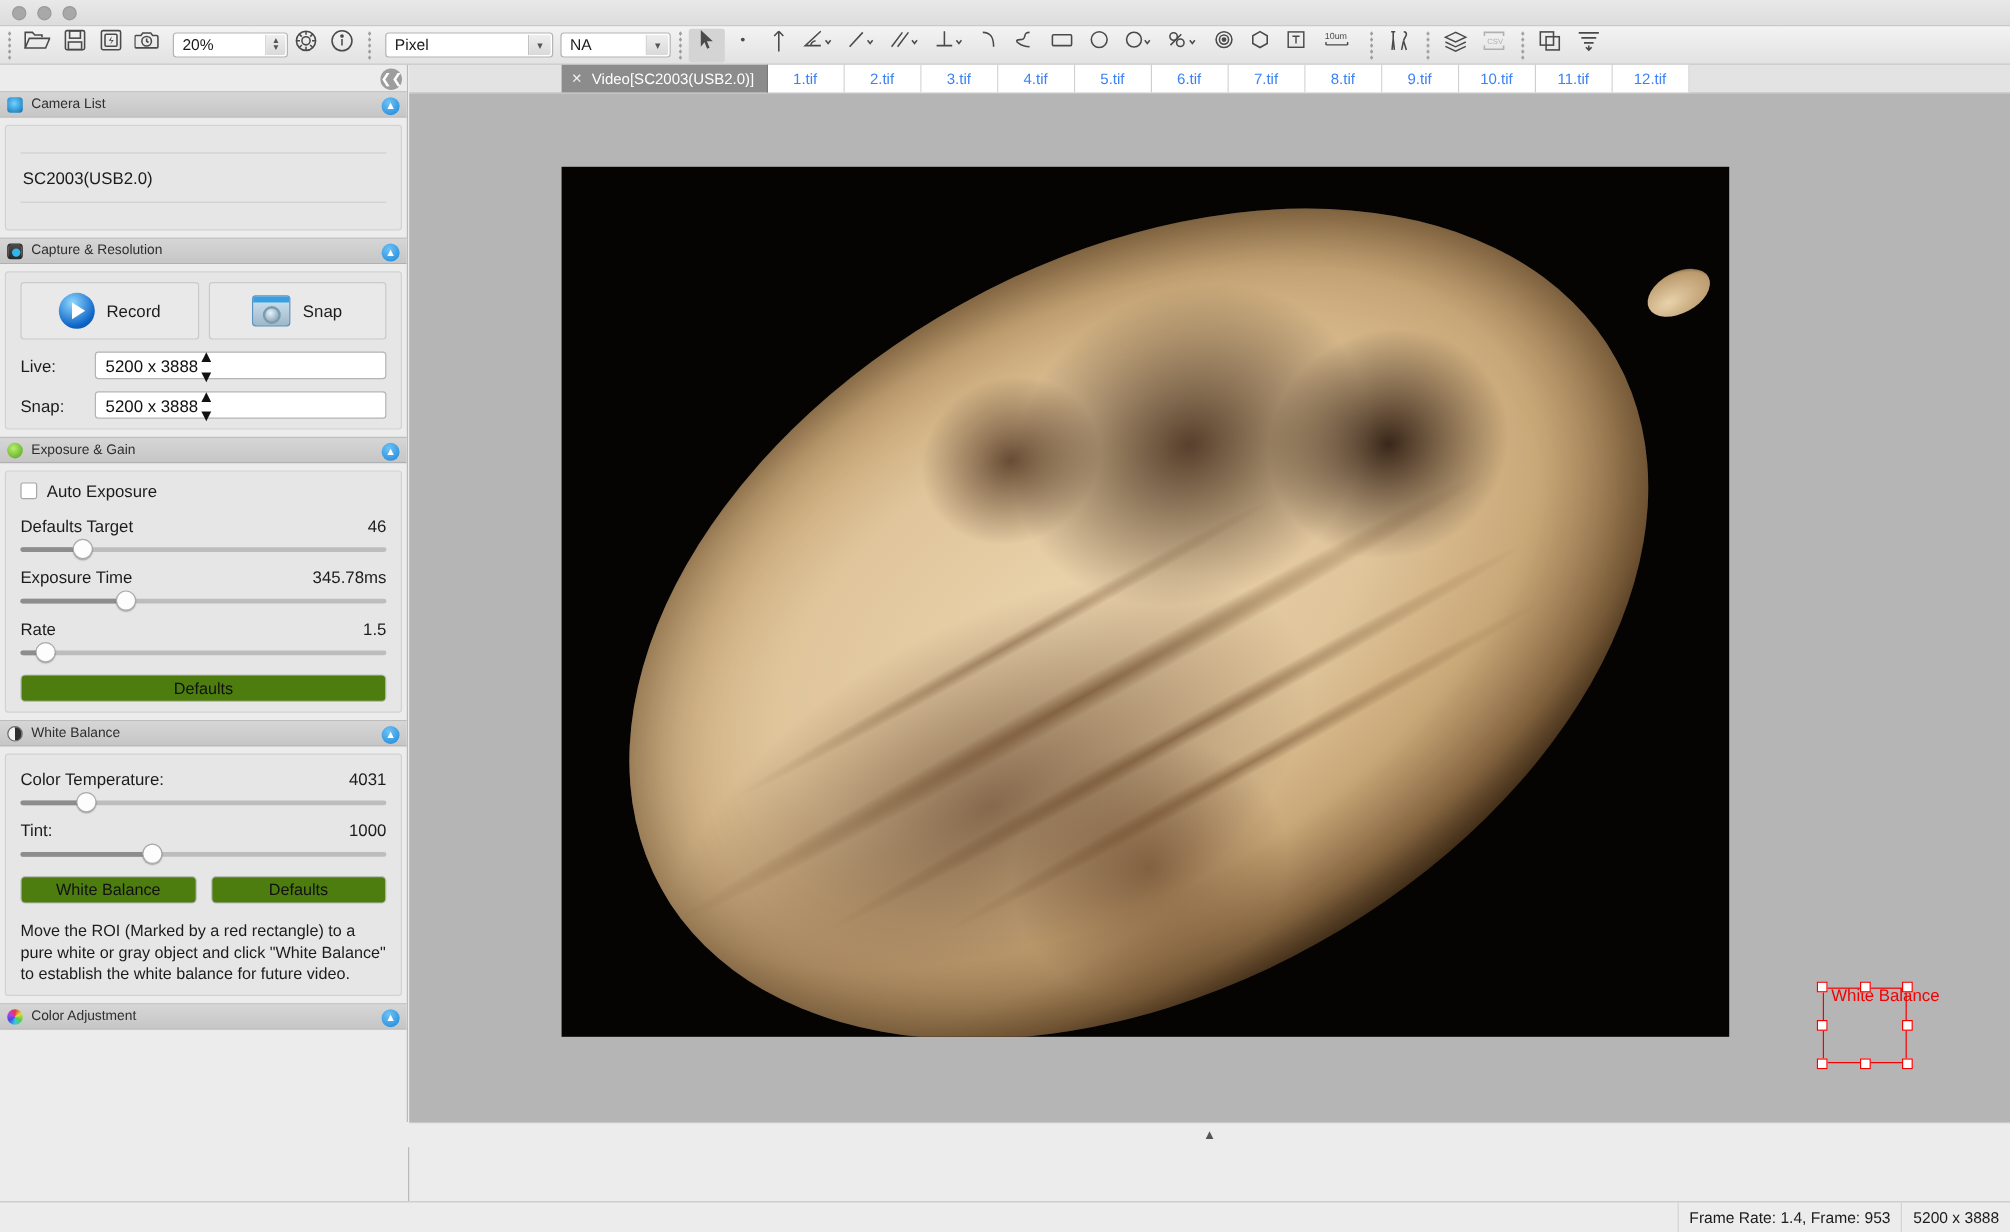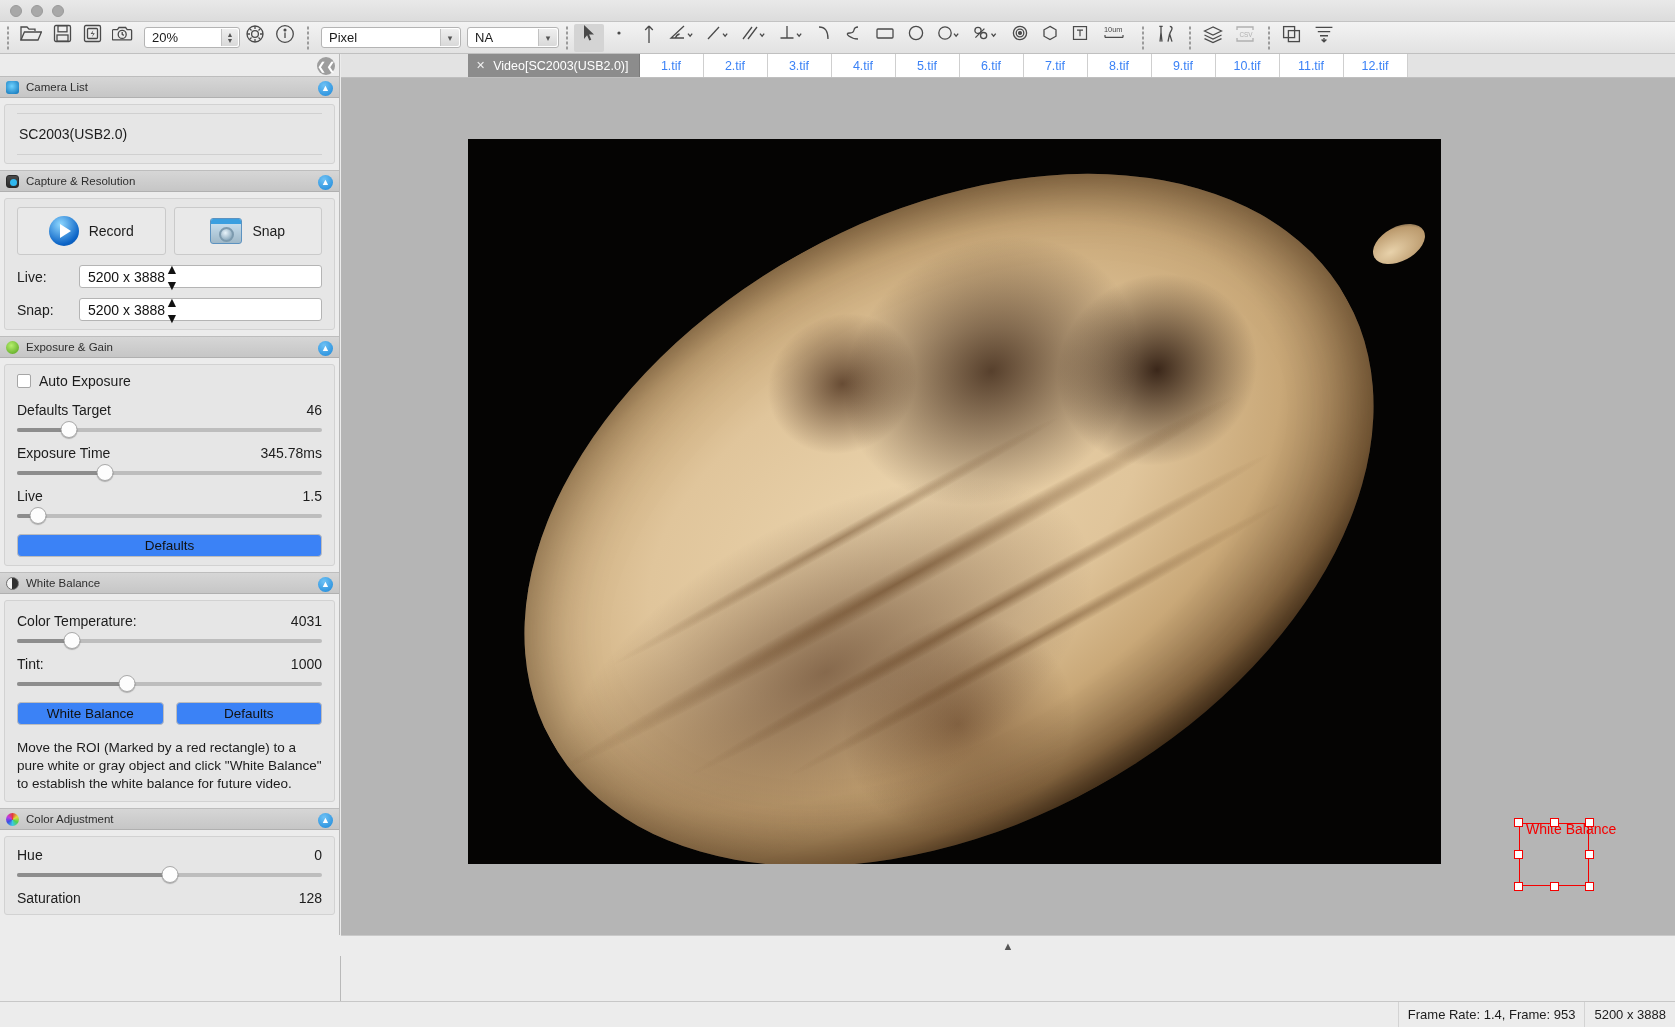--- a/index.html
+++ b/index.html
@@ -140,21 +140,21 @@
     box-shadow: 0 1px 1px rgba(0,0,0,.25); transform: translateX(-50%);
   }
   .chk-row { display: flex; align-items: center; gap: 8px; }
   .chk {
     width: 14px; height: 14px; background: #fff; border: 1px solid #a6a6a6;
     border-radius: 2px;
   }
   .chk-label { font-size: 14px; color: #1c1c1c; }
 
   .btn-plain {
-    height: 23px; background: #3b82f6; border: 1px solid #bcbcbc;
+    height: 23px; background: #4d7c0f; border: 1px solid #bcbcbc;
     border-radius: 4px; display: flex; align-items: center;
     justify-content: center; font-size: 13.5px; color: #111;
   }
   .btn-row { display: flex; gap: 12px; margin-top: 16px; }
   .btn-row .btn-plain { flex: 1; }
   .hint {
     font-size: 13.5px; color: #1c1c1c; line-height: 18px; margin-top: 14px;
   }
 
   
@@ -473,21 +473,21 @@
 <div id="sidebar">
   <div id="sb-toprow">
     <div id="sb-collapse">❮❮</div>
   </div>
 
   <div class="panel-head">
     <span class="ph-icon" style="background:radial-gradient(circle at 45% 40%,#6fd2ff,#0b6fb5);border-radius:3px;"></span>
     <span class="ph-title">Camera List</span>
     <span class="ph-toggle">▲</span>
   </div>
-  <div class="panel-body" style="padding:8px 12px;">
+  <div class="panel-body" style="padding:22px 12px;">
     <div class="cam-item">SC2003(USB2.0)</div>
   </div>
 
   <div class="panel-head">
     <span class="ph-icon" style="background:linear-gradient(#4a4a4a,#2b2b2b);border:1px solid #2a2a2a;position:relative;">
       <span style="position:absolute;left:3px;top:3px;width:7px;height:7px;border-radius:50%;background:#2fb8ef;"></span>
     </span>
     <span class="ph-title">Capture &amp; Resolution</span>
     <span class="ph-toggle">▲</span>
   </div>
@@ -546,21 +546,21 @@
     <div class="sld-row">
       <span class="sld-label">Exposure Time</span>
       <span class="sld-value">345.78ms</span>
     </div>
     <div class="sld-track">
       <span class="fill" style="width:29%"></span>
       <span class="knob" style="left:29%"></span>
     </div>
 
     <div class="sld-row">
-      <span class="sld-label">Live</span>
+      <span class="sld-label">Rate</span>
       <span class="sld-value">1.5</span>
     </div>
     <div class="sld-track">
       <span class="fill" style="width:7%"></span>
       <span class="knob" style="left:7%"></span>
     </div>
 
     <div style="margin-top:16px;">
       <div class="btn-plain">Defaults</div>
     </div>
@@ -594,34 +594,20 @@
       <div class="btn-plain">White Balance</div>
       <div class="btn-plain">Defaults</div>
     </div>
     <div class="hint">Move the ROI (Marked by a red rectangle) to a pure white or gray object and click "White Balance" to establish the white balance for future video.</div>
   </div>
 
   <div class="panel-head">
     <span class="ph-icon" style="border-radius:50%;background:conic-gradient(#e23b3b,#e2d93b,#4fd04f,#3bc8e2,#3b4fe2,#c43be2,#e23b3b);"></span>
     <span class="ph-title">Color Adjustment</span>
     <span class="ph-toggle">▲</span>
-  </div>
-  <div class="panel-body" style="margin-bottom:0;">
-    <div class="sld-row" style="margin-top:2px;">
-      <span class="sld-label">Hue</span>
-      <span class="sld-value">0</span>
-    </div>
-    <div class="sld-track">
-      <span class="fill" style="width:50%"></span>
-      <span class="knob" style="left:50%"></span>
-    </div>
-    <div class="sld-row">
-      <span class="sld-label">Saturation</span>
-      <span class="sld-value">128</span>
-    </div>
   </div>
 </div>
 
 <div id="tabstrip">
   <div class="tab active">
     <span class="tab-close">✕</span>
     <span>Video[SC2003(USB2.0)]</span>
   </div>
   <div class="tab">
       <span>1.tif</span>

